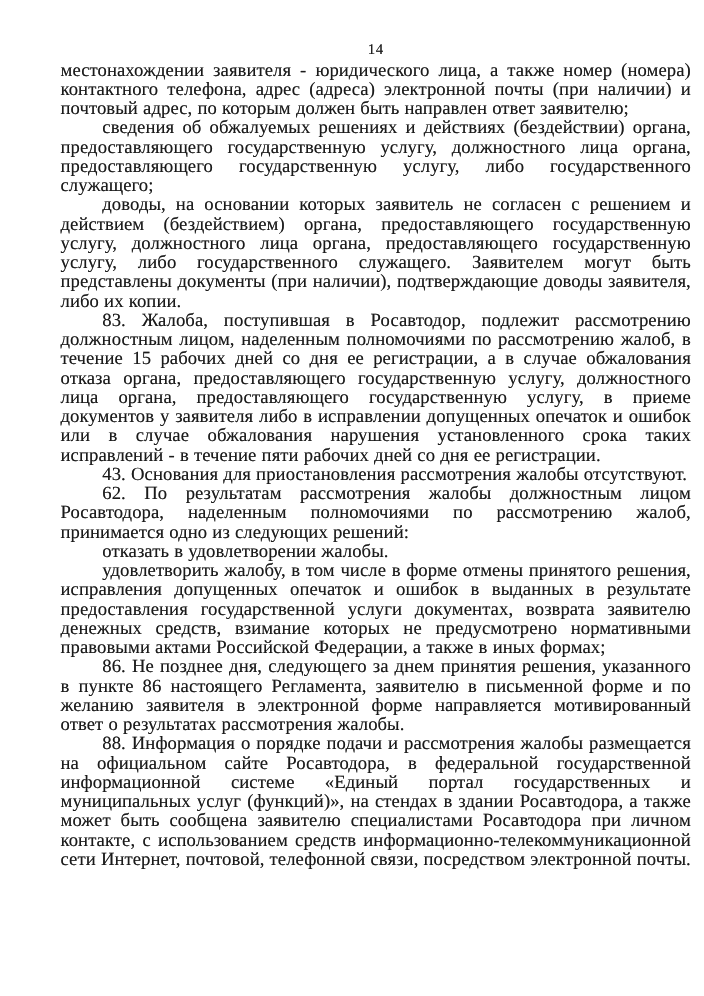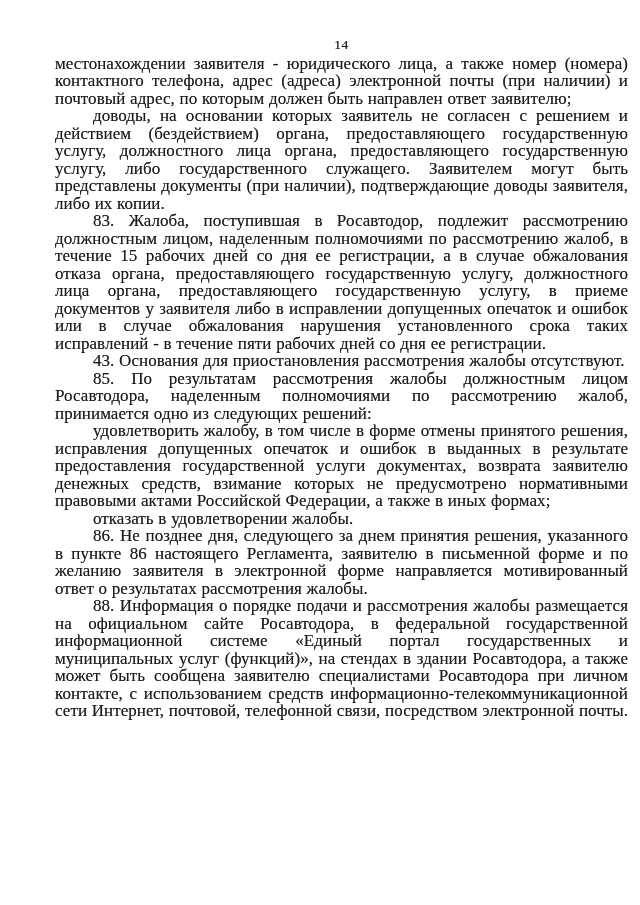--- a/index.html
+++ b/index.html
@@ -44,22 +44,23 @@
   }
 </style>
 </head>
 <body>
 
 <div class="page">
   <div class="page-number">14</div>
 
   <div class="body-text">
     <p class="no-indent">местонахождении заявителя - юридического лица, а также номер (номера) контактного телефона, адрес (адреса) электронной почты (при наличии) и почтовый адрес, по которым должен быть направлен ответ заявителю;</p>
+    <p>сведения об обжалуемых решениях и действиях (бездействии) органа, предоставляющего государственную услугу, должностного лица органа, предоставляющего государственную услугу, либо государственного служащего;</p>
     <p>доводы, на основании которых заявитель не согласен с решением и действием (бездействием) органа, предоставляющего государственную услугу, должностного лица органа, предоставляющего государственную услугу, либо государственного служащего. Заявителем могут быть представлены документы (при наличии), подтверждающие доводы заявителя, либо их копии.</p>
     <p>83. Жалоба, поступившая в Росавтодор, подлежит рассмотрению должностным лицом, наделенным полномочиями по рассмотрению жалоб, в течение 15 рабочих дней со дня ее регистрации, а в случае обжалования отказа органа, предоставляющего государственную услугу, должностного лица органа, предоставляющего государственную услугу, в приеме документов у заявителя либо в исправлении допущенных опечаток и ошибок или в случае обжалования нарушения установленного срока таких исправлений - в течение пяти рабочих дней со дня ее регистрации.</p>
     <p>43. Основания для приостановления рассмотрения жалобы отсутствуют.</p>
-    <p>85. По результатам рассмотрения жалобы должностным лицом Росавтодора, наделенным полномочиями по рассмотрению жалоб, принимается одно из следующих решений:</p>
+    <p>62. По результатам рассмотрения жалобы должностным лицом Росавтодора, наделенным полномочиями по рассмотрению жалоб, принимается одно из следующих решений:</p>
+    <p>отказать в удовлетворении жалобы.</p>
     <p>удовлетворить жалобу, в том числе в форме отмены принятого решения, исправления допущенных опечаток и ошибок в выданных в результате предоставления государственной услуги документах, возврата заявителю денежных средств, взимание которых не предусмотрено нормативными правовыми актами Российской Федерации, а также в иных формах;</p>
-    <p>отказать в удовлетворении жалобы.</p>
     <p>86. Не позднее дня, следующего за днем принятия решения, указанного в пункте 86 настоящего Регламента, заявителю в письменной форме и по желанию заявителя в электронной форме направляется мотивированный ответ о результатах рассмотрения жалобы.</p>
     <p>88. Информация о порядке подачи и рассмотрения жалобы размещается на официальном сайте Росавтодора, в федеральной государственной информационной системе «Единый портал государственных и муниципальных услуг (функций)», на стендах в здании Росавтодора, а также может быть сообщена заявителю специалистами Росавтодора при личном контакте, с использованием средств информационно-телекоммуникационной сети Интернет, почтовой, телефонной связи, посредством электронной почты.</p>
   </div>
 </div>
 
 </body></html>

